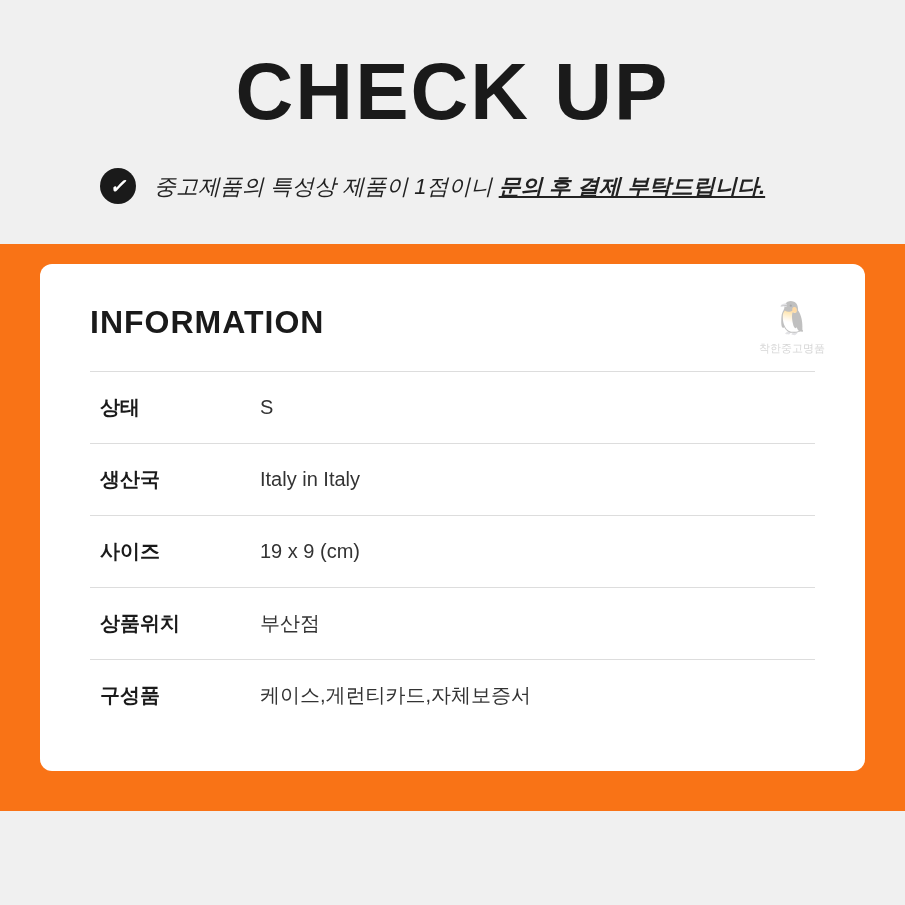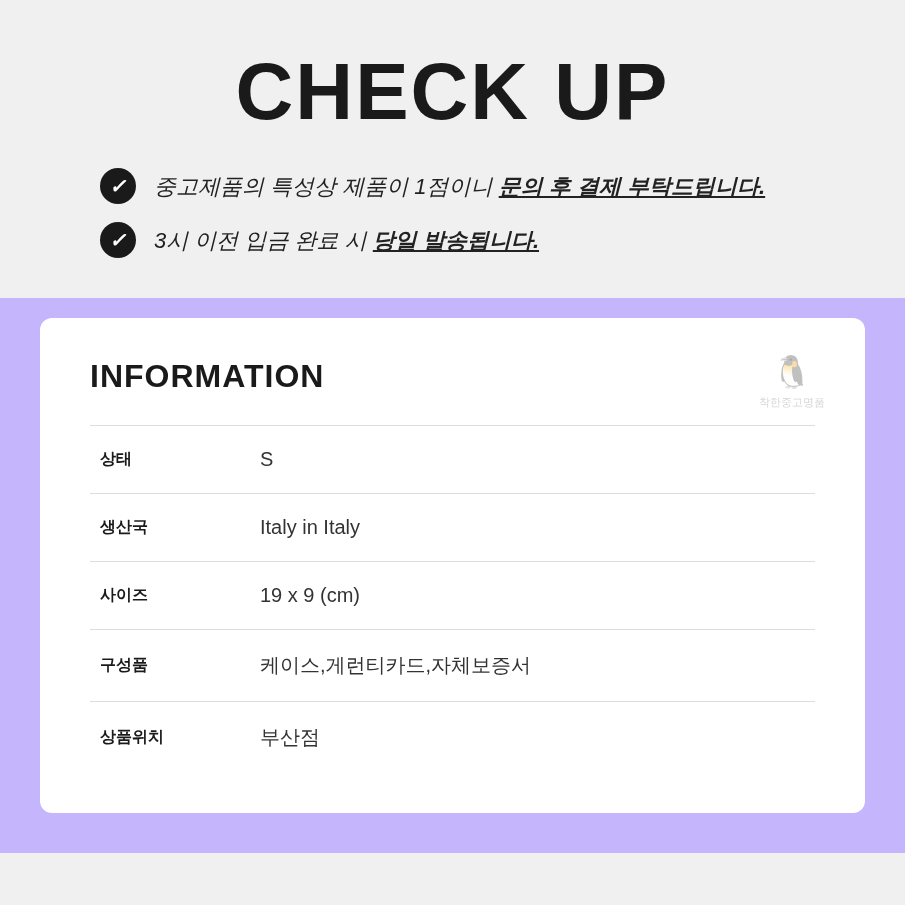--- a/index.html
+++ b/index.html
@@ -69,21 +69,21 @@
     .check-text {
       line-height: 1.5;
     }
 
     .check-text strong {
       font-weight: 800;
       text-decoration: underline;
     }
 
     .info-section {
-      background-color: #c4b5fd;
+      background-color: #f97316;
       padding: 20px 40px 40px 40px;
     }
 
     .info-card {
       background-color: #ffffff;
       border-radius: 12px;
       padding: 40px 50px;
       position: relative;
     }
 
@@ -125,21 +125,21 @@
 
     .info-row {
       border-top: 1px solid #ddd;
       display: grid;
       grid-template-columns: 160px 1fr;
       padding: 22px 10px;
       align-items: center;
     }
 
     .info-label {
-      font-size: 16px;
+      font-size: 20px;
       font-weight: 800;
       color: #1a1a1a;
     }
 
     .info-value {
       font-size: 20px;
       color: #333;
       font-weight: 400;
     }
   </style>
@@ -147,26 +147,20 @@
 <body>
 
 <div class="header-section">
   <h1 class="main-title">CHECK UP</h1>
 
   <div class="check-items">
     <div class="check-item">
       <div class="check-icon"></div>
       <span class="check-text">
         중고제품의 특성상 제품이 1점이니 <strong>문의 후 결제 부탁드립니다.</strong>
-      </span>
-    </div>
-    <div class="check-item">
-      <div class="check-icon"></div>
-      <span class="check-text">
-        3시 이전 입금 완료 시 <strong>당일 발송됩니다.</strong>
       </span>
     </div>
   </div>
 </div>
 
 <div class="info-section">
   <div class="info-card">
 
     <div class="info-title">INFORMATION</div>
 
@@ -182,23 +176,23 @@
       </div>
       <div class="info-row">
         <span class="info-label">생산국</span>
         <span class="info-value">Italy in Italy</span>
       </div>
       <div class="info-row">
         <span class="info-label">사이즈</span>
         <span class="info-value">19 x 9 (cm)</span>
       </div>
       <div class="info-row">
+        <span class="info-label">상품위치</span>
+        <span class="info-value">부산점</span>
+      </div>
+      <div class="info-row">
         <span class="info-label">구성품</span>
         <span class="info-value">케이스,게런티카드,자체보증서</span>
-      </div>
-      <div class="info-row">
-        <span class="info-label">상품위치</span>
-        <span class="info-value">부산점</span>
       </div>
     </div>
 
   </div>
 </div>
 
 </body></html>

